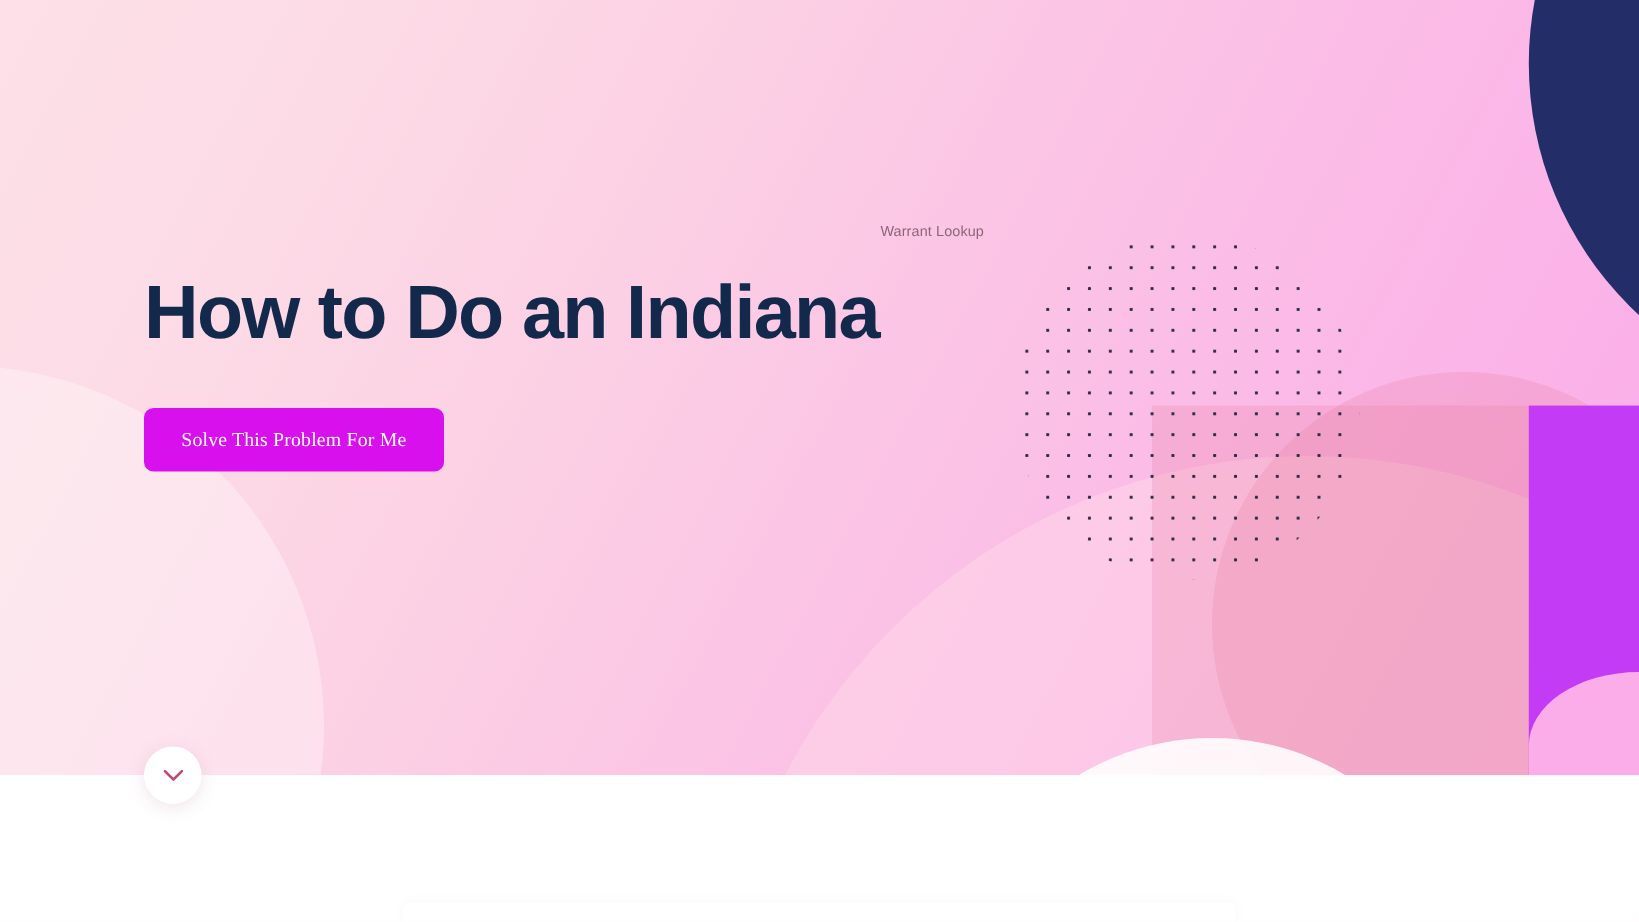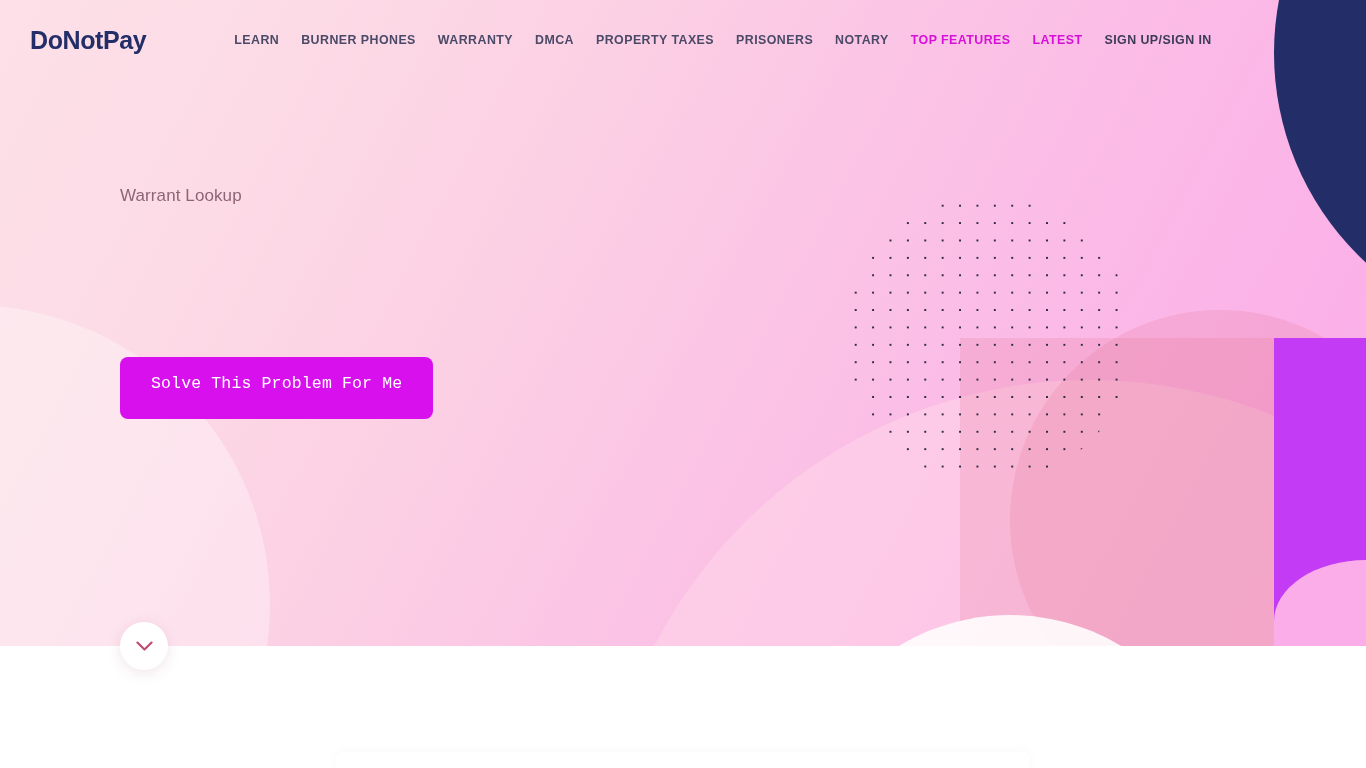--- a/index.html
+++ b/index.html
@@ -155,49 +155,50 @@
 
   
   .hero-content {
     position: absolute;
     left: 120px; top: 186px;
     width: 700px;
     z-index: 10;
   }
 
   .eyebrow {
-    font-size: 17px;
+    font-size: 12px;
     font-weight: 400;
     color: #8e6577;
     letter-spacing: .1px;
-    margin-bottom: 37px;
+    margin-bottom: 26px;
+    text-align: right;
   }
 
   .hero-title {
     font-size: 63px;
     line-height: 70px;
     font-weight: 700;
     letter-spacing: -1.4px;
     color: #13294b;
     max-width: 660px;
   }
 
   .cta {
     display: inline-block;
     margin-top: 44px;
-    padding: 17px 31px 26px;
+    padding: 17px 31px 16px;
     background: #d910ee;
     color: #ffffff;
     font-size: 16.5px;
     font-weight: 400;
     letter-spacing: .15px;
     border: none;
     border-radius: 8px;
     cursor: pointer;
-    font-family: Liberation Mono, monospace;
+    font-family: Liberation Serif, serif;
   }
 
   
   .scroll-btn {
     position: absolute;
     left: 120px; top: 622px;
     width: 48px; height: 48px;
     border-radius: 50%;
     background: #ffffff;
     box-shadow: 0 3px 14px rgba(170,110,140,0.18);
@@ -237,41 +238,26 @@
     <div class="shape circle-left"></div>
     <div class="shape circle-mid"></div>
     <div class="shape rect-rose"></div>
     <div class="shape circle-rose"></div>
     <div class="shape circle-white"></div>
     <div class="shape circle-navy"></div>
     <div class="shape rect-purple"></div>
     <div class="shape rect-purple-notch"></div>
     <div class="shape dots"></div>
 
-    <nav class="navbar">
-      <div class="logo">DoNotPay</div>
-
-      <div class="nav-links">
-        <a class="nav-link" href="#">LEARN</a>
-        <a class="nav-link" href="#">BURNER PHONES</a>
-        <a class="nav-link" href="#">WARRANTY</a>
-        <a class="nav-link" href="#">DMCA</a>
-        <a class="nav-link" href="#">PROPERTY TAXES</a>
-        <a class="nav-link" href="#">PRISONERS</a>
-        <a class="nav-link" href="#">NOTARY</a>
-        <a class="nav-link accent" href="#">TOP FEATURES</a>
-        <a class="nav-link accent" href="#">LATEST</a>
-        <a class="nav-link auth" href="#">SIGN UP/SIGN IN</a>
-      </div>
-    </nav>
 
     <div class="hero-content">
       <div class="eyebrow">Warrant Lookup</div>
 
       <h1 class="hero-title">
+        <span>How to Do an Indiana</span>
         <br>
       </h1>
 
       <button class="cta">Solve This Problem For Me</button>
     </div>
 
   </section>
 
   <button class="scroll-btn">
     <span>

